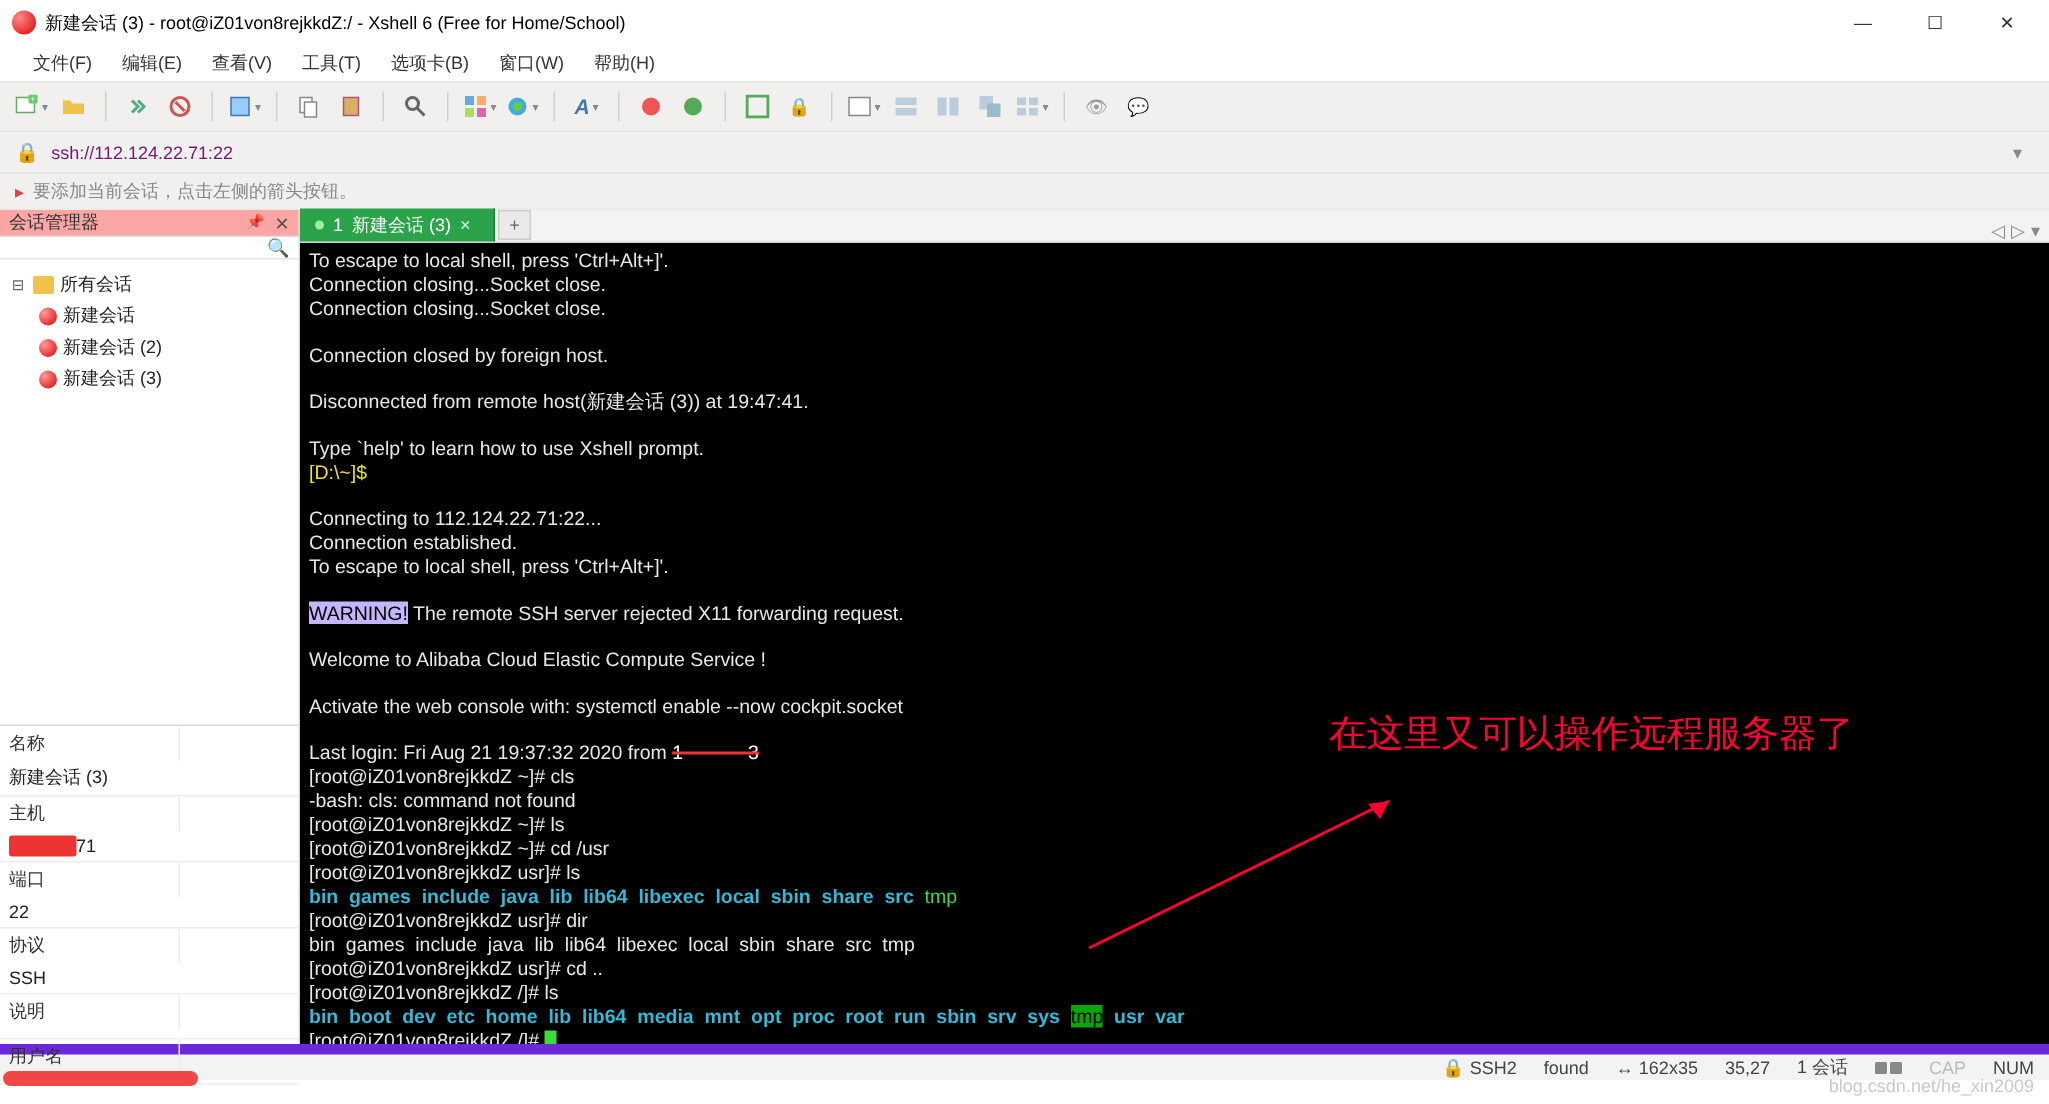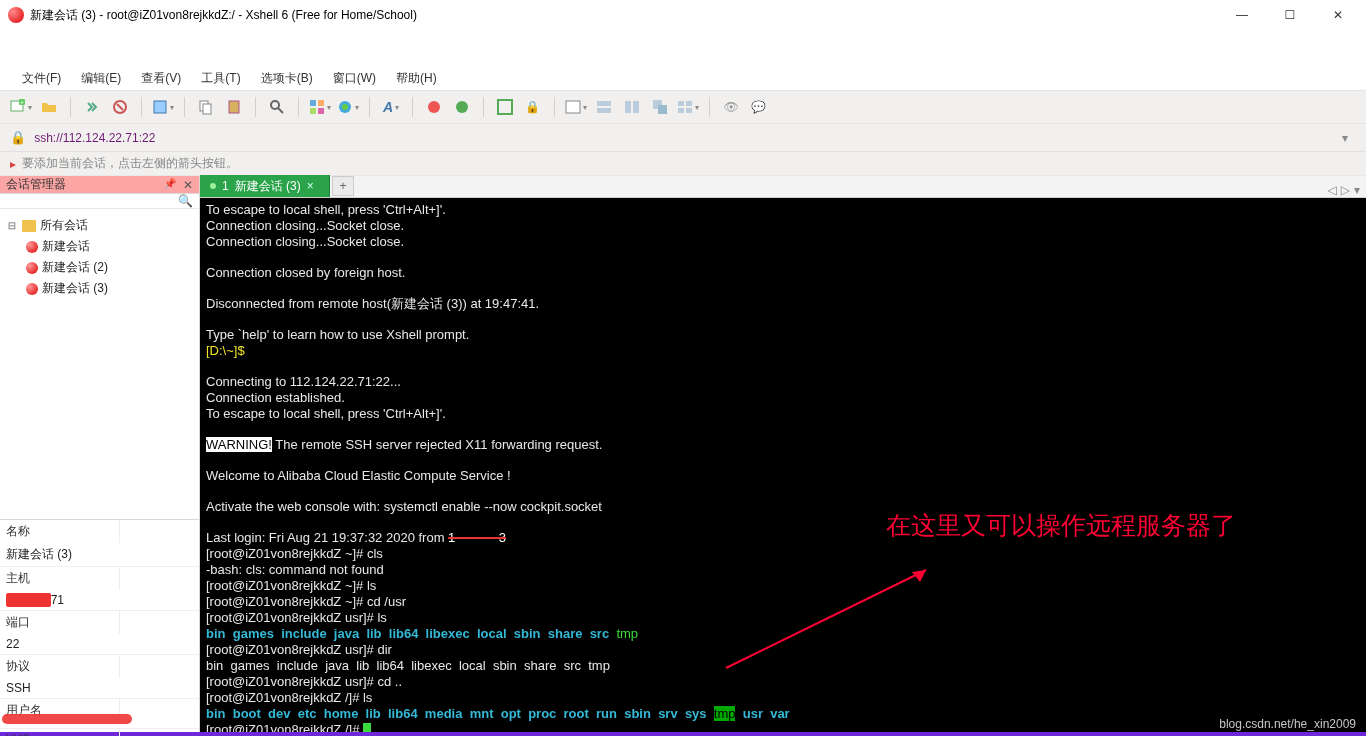--- a/index.html
+++ b/index.html
@@ -3,21 +3,21 @@
 <meta charset="utf-8">
 <style>
 * { margin:0; padding:0; box-sizing:border-box; font-family:"Microsoft YaHei","Segoe UI",sans-serif; }
 body { background:#fff; width:1366px; height:736px; overflow:hidden; font-size:12px; }
 .titlebar { height:30px; display:flex; align-items:center; padding:0 8px; justify-content:space-between; }
 .titlebar-left { display:flex; align-items:center; gap:6px; }
 .app-icon { width:16px; height:16px; border-radius:50%; background:radial-gradient(circle at 30% 30%,#ff8a8a,#d00); }
 .title-text { color:#000; }
 .win-controls { display:flex; gap:8px; }
 .win-btn { width:40px; height:28px; display:flex; align-items:center; justify-content:center; color:#333; cursor:default;}
-.menubar { height:24px; display:flex; align-items:center; padding:0 14px; gap:4px; background:#fff;margin-top:36px; }
+.menubar { height:24px; display:flex; align-items:center; padding:0 14px; gap:4px; background:#fff; }
 .menu-item { padding:2px 8px; color:#333; }
 .toolbar { height:34px; background:#f1f0ef; border-top:1px solid #e5e5e5; border-bottom:1px solid #e5e5e5; display:flex; align-items:center; padding:0 10px; gap:6px; }
 .tool-btn { width:22px; height:22px; display:flex; align-items:center; justify-content:center; color:#555; border-radius:2px; position:relative;}
 .tool-sep { width:1px; height:20px; background:#d0d0d0; margin:0 4px; }
 .drop::after{content:"▾"; font-size:8px; color:#888; margin-left:2px;}
 .addressbar { height:28px; background:#f1f0ef; border-bottom:1px solid #e0e0e0; display:flex; align-items:center; padding:0 10px; gap:8px; }
 .addr-icon { color:#e0a030; font-size:13px;}
 .addr-text { color:#701a75; flex:1; }
 .addr-drop { color:#888; padding:0 8px;}
 .infobar { height:24px; background:#f1f0ef; display:flex; align-items:center; padding:0 10px; gap:6px; color:#888; font-size:12px; border-bottom:1px solid #e8e8e8;}
@@ -46,21 +46,21 @@
 .tab { height:22px; background:#2aa34a; color:#fff; display:flex; align-items:center; padding:0 10px; gap:6px; font-size:12px; border-right:1px solid #1a8038; min-width:130px;}
 .tab .dot{width:6px;height:6px;background:#9cf09c;border-radius:50%;}
 .tab .close{color:#cfe;}
 .newtab { width:22px; height:20px; background:#eaeaea; border:1px solid #ccc; margin:0 0 1px 2px; display:flex; align-items:center; justify-content:center; color:#666;}
 .nav-arrows{margin-left:auto; padding:0 6px; color:#888; display:flex; gap:4px;}
 .terminal { flex:1; background:#000; color:#ccc; font-family:Consolas,"Courier New",monospace; font-size:13px; line-height:15px; padding:4px 6px; white-space:pre; overflow:hidden; position:relative;}
 .t-white{color:#e8e8e8;}
 .t-green{color:#3bdb3b;}
 .t-yellow{color:#f0e428;}
 .t-cyan{color:#34b9d6; font-weight:bold;}
-.t-hl{background:#ffffff;color:#000;}
+.t-hl{background:#c4b5fd;color:#000;}
 .t-redline{text-decoration:line-through; text-decoration-color:#e33; text-decoration-thickness:2px;}
 .t-tmp{background:#0a0;color:#000;}
 .cursor{display:inline-block;width:8px;height:13px;background:#3bdb3b;vertical-align:-2px;}
 .annotation{position:absolute; right:130px; top:320px; color:#f03; font-size:25px; font-family:"Microsoft YaHei";}
 .arrow{position:absolute; right:420px; top:360px; width:230px; height:120px;}
 .statusbar { height:24px; background:#f3f3f3; border-top:7px solid #6d28d9; display:flex; align-items:center; padding:0 10px; color:#444; font-size:12px; gap:18px;text-align:right;}
 .stat-right{margin-left:auto; display:flex; gap:18px; align-items:center;}
 .lock-icon{color:#e8b030;}
 .watermark{position:absolute; right:0; bottom:0; height:24px; display:flex; align-items:center; padding:0 10px; color:#c8c8c8; font-size:12px; pointer-events:none;}
 svg.i{width:16px;height:16px;}
@@ -266,25 +266,25 @@
         </div>
       <div class="prop-row">
           <div class="prop-k">端口</div>
           <div class="prop-v">22</div>
         </div>
       <div class="prop-row">
           <div class="prop-k">协议</div>
           <div class="prop-v">SSH</div>
         </div>
       <div class="prop-row">
+          <div class="prop-k">说明</div>
+          <div class="prop-v"></div>
+        </div>
+      <div class="prop-row">
           <div class="prop-k">用户名</div>
-          <div class="prop-v"></div>
-        </div>
-      <div class="prop-row">
-          <div class="prop-k">说明</div>
           <div class="prop-v"></div>
         </div>
     </div>
   </div>
 
   <div class="content">
     <div class="tabstrip">
       <div class="tab">
         <span class="dot"></span>
         <span>1</span>

